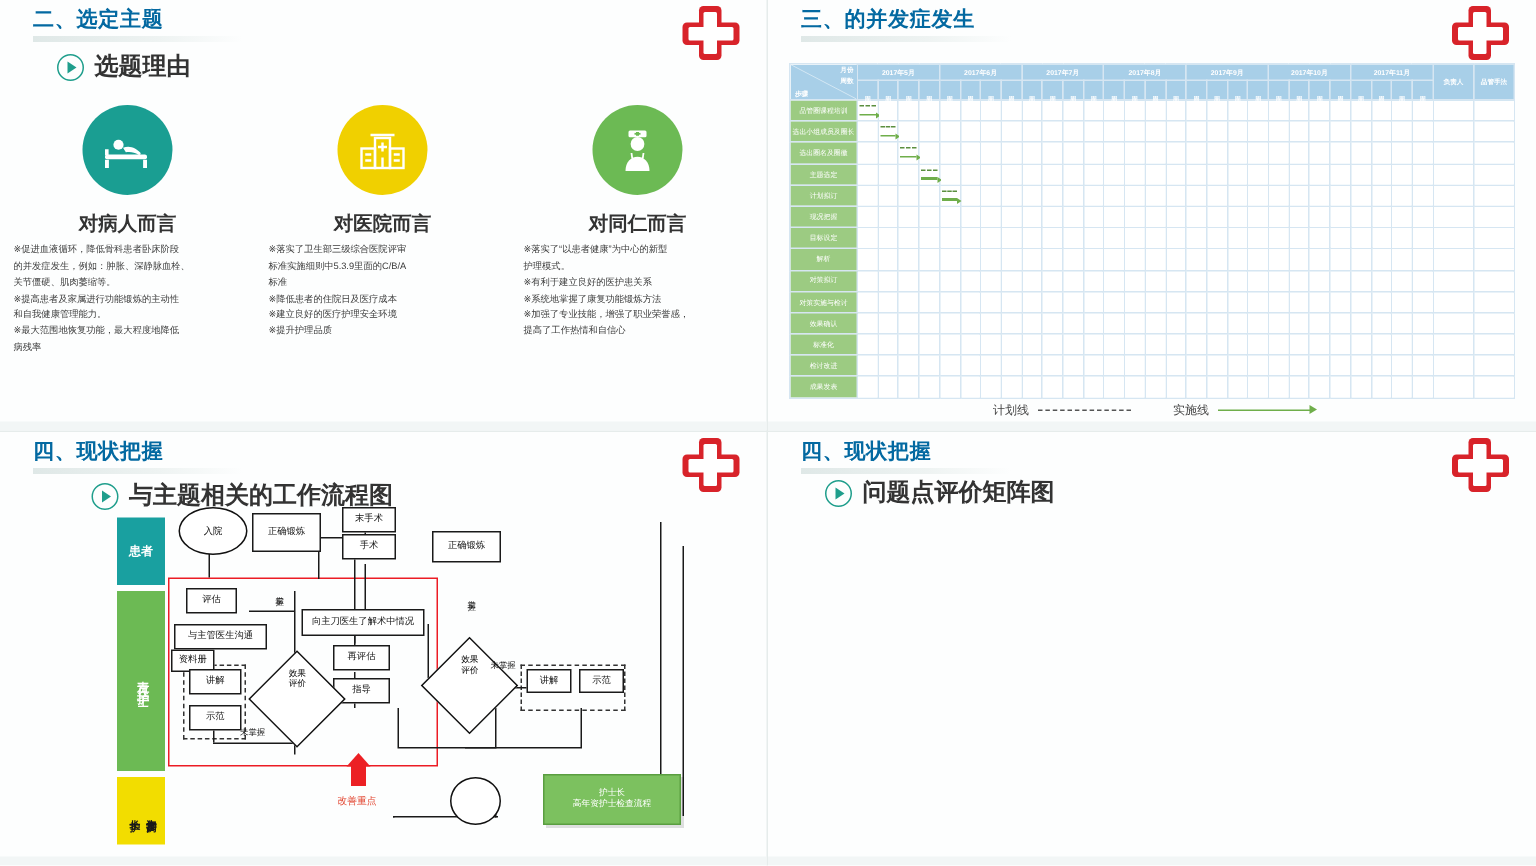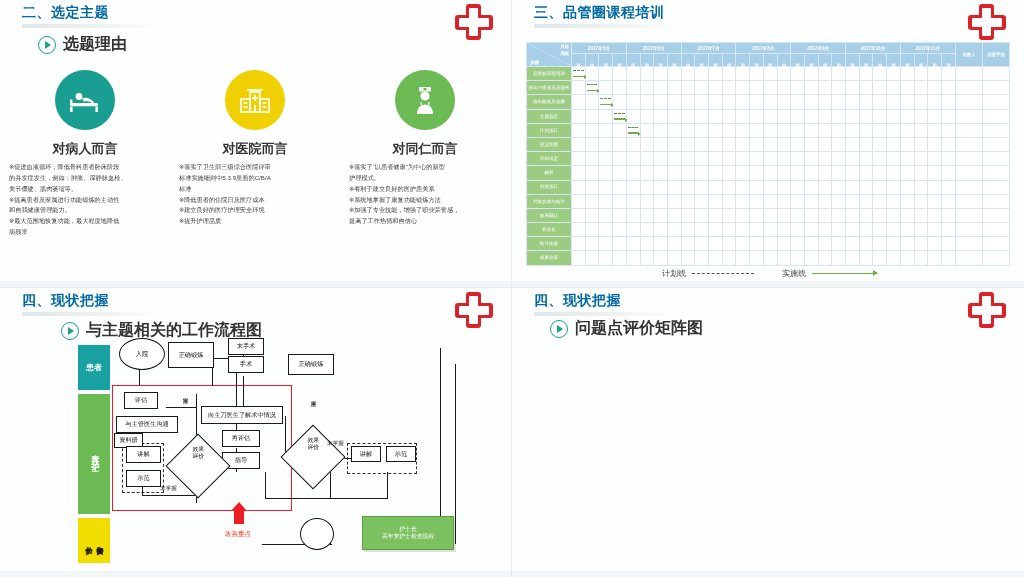--- a/index.html
+++ b/index.html
@@ -176,21 +176,21 @@
           <div>※有利于建立良好的医护患关系</div>
           <div>※系统地掌握了康复功能锻炼方法</div>
           <div>※加强了专业技能，增强了职业荣誉感，</div>
           <div>提高了工作热情和自信心</div>
         </div>
       </div>
     </div>
   </div>
 
   <div class="slide last-col">
-    <div class="sld-title">三、品管圈课程培训</div>
+    <div class="sld-title">三、的并发症发生</div>
     <div class="title-rule"></div>
     <div class="cross">
       <i class="h"></i>
         <i class="v"></i>
         <i class="in-h"></i>
         <i class="in-v"></i>
     </div>
 
     <div class="gantt-wrap">
       <table class="gantt" id="gantt-table">

